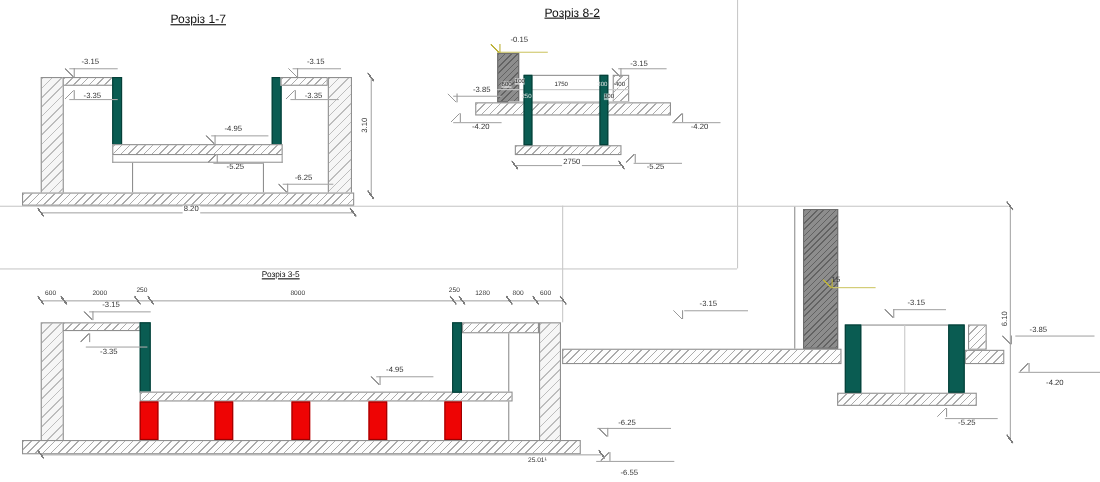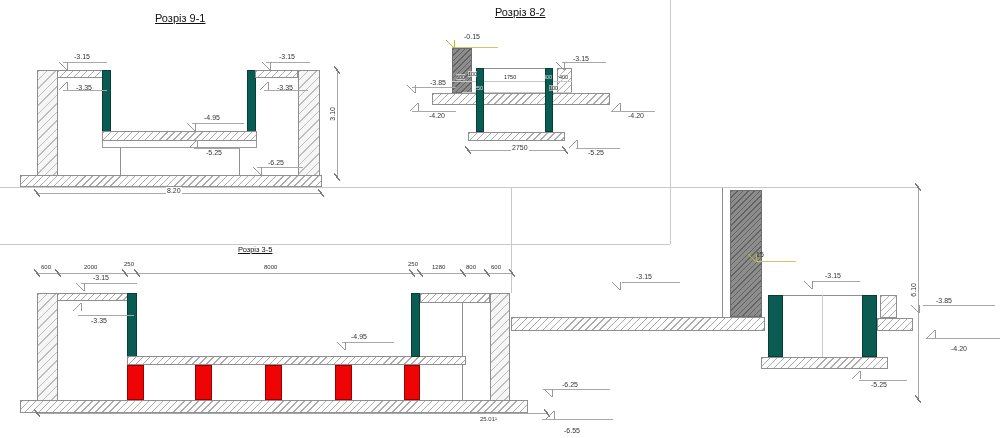--- a/index.html
+++ b/index.html
@@ -46,21 +46,21 @@
 <div id="canvas">
 
   <div>
     <i class="hl lt" style="left:0;top:187px;width:917px"></i>
     <i class="vl lt" style="left:511px;top:187px;height:106px"></i>
     <i class="hl lt" style="left:0;top:244px;width:670px"></i>
     <i class="vl lt" style="left:670px;top:0;height:244px"></i>
   </div>
 
   <div>
-    <span class="ttl" style="left:155px;top:12px">Розріз 9-1</span>
+    <span class="ttl" style="left:155px;top:12px">Розріз 1-7</span>
 
     <i class="wall" style="left:37px;top:70px;width:21px;height:107px"></i>
     <i class="hatch" style="left:57px;top:70px;width:46px;height:8px"></i>
     <i class="teal" style="left:102px;top:70px;width:9px;height:62px"></i>
     <i class="teal" style="left:247px;top:70px;width:9px;height:62px"></i>
     <i class="hatch" style="left:255px;top:70px;width:43px;height:8px"></i>
     <i class="wall" style="left:298px;top:70px;width:22px;height:107px"></i>
     <i class="hatch" style="left:102px;top:131px;width:155px;height:10px"></i>
     <i style="left:102px;top:141px;width:155px;height:7px;border:1px solid #9a9a9a;border-top:none;box-sizing:border-box"></i>
     <i class="vl dk" style="left:120px;top:148px;height:27px"></i>

